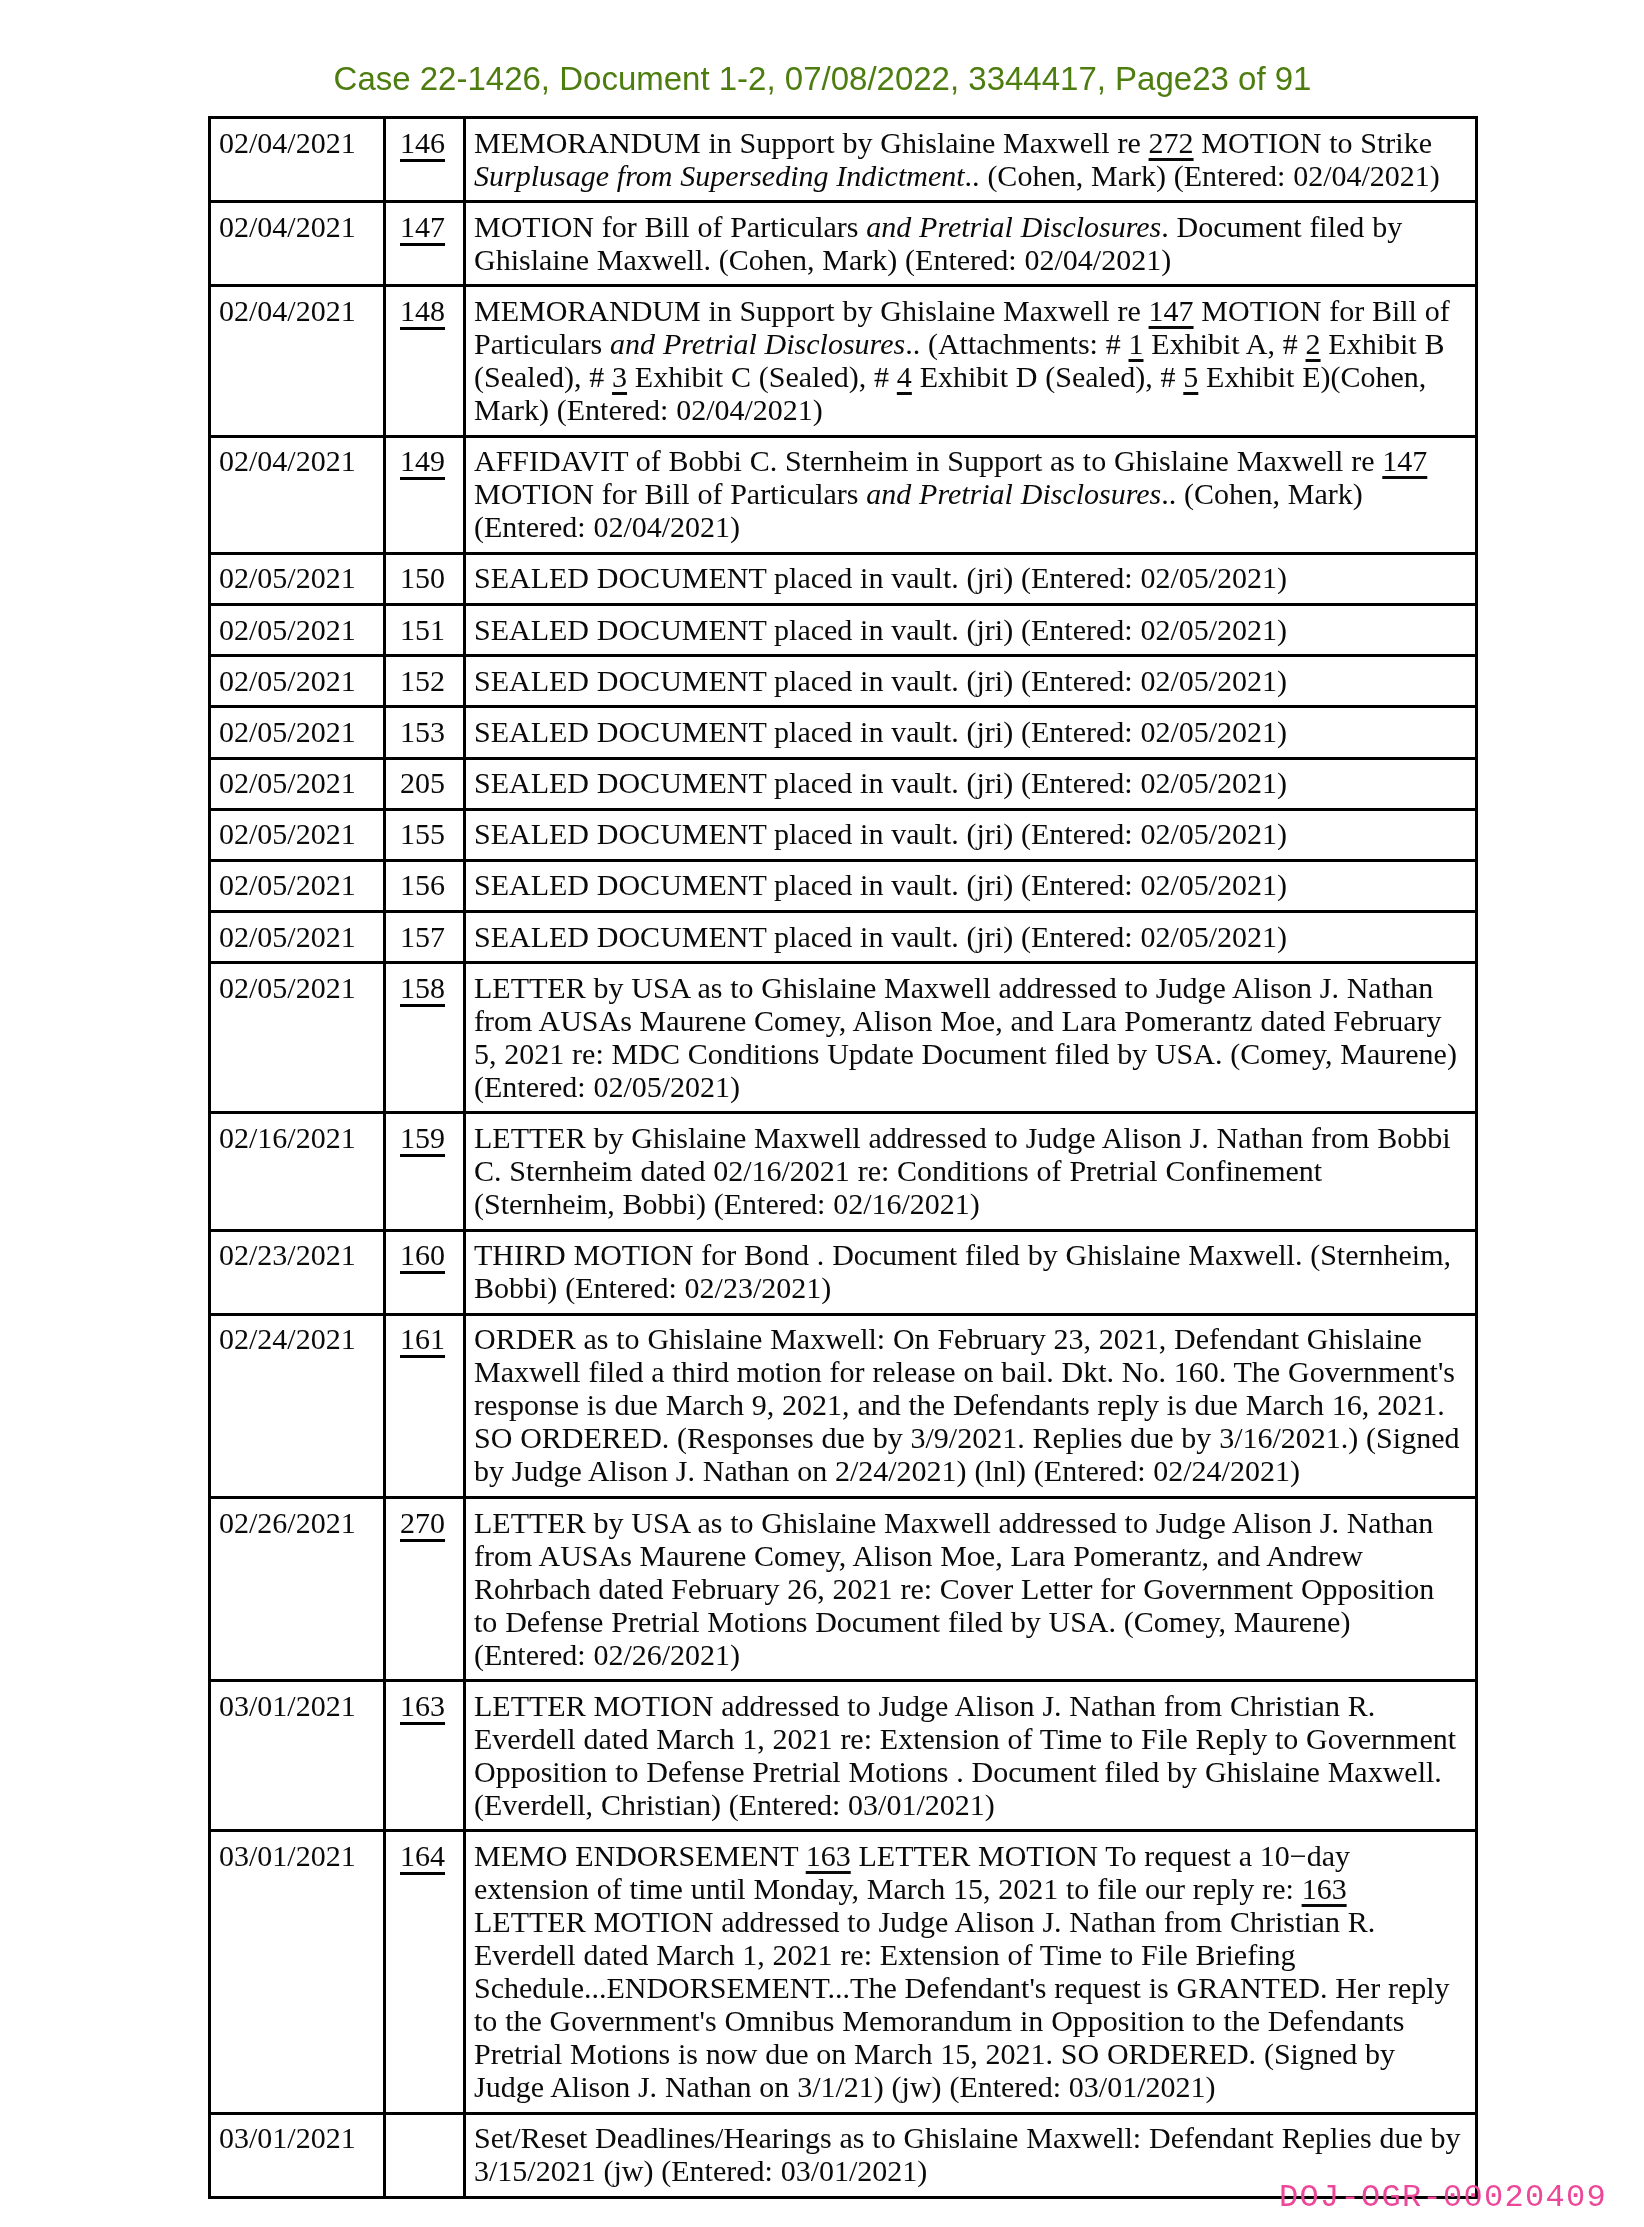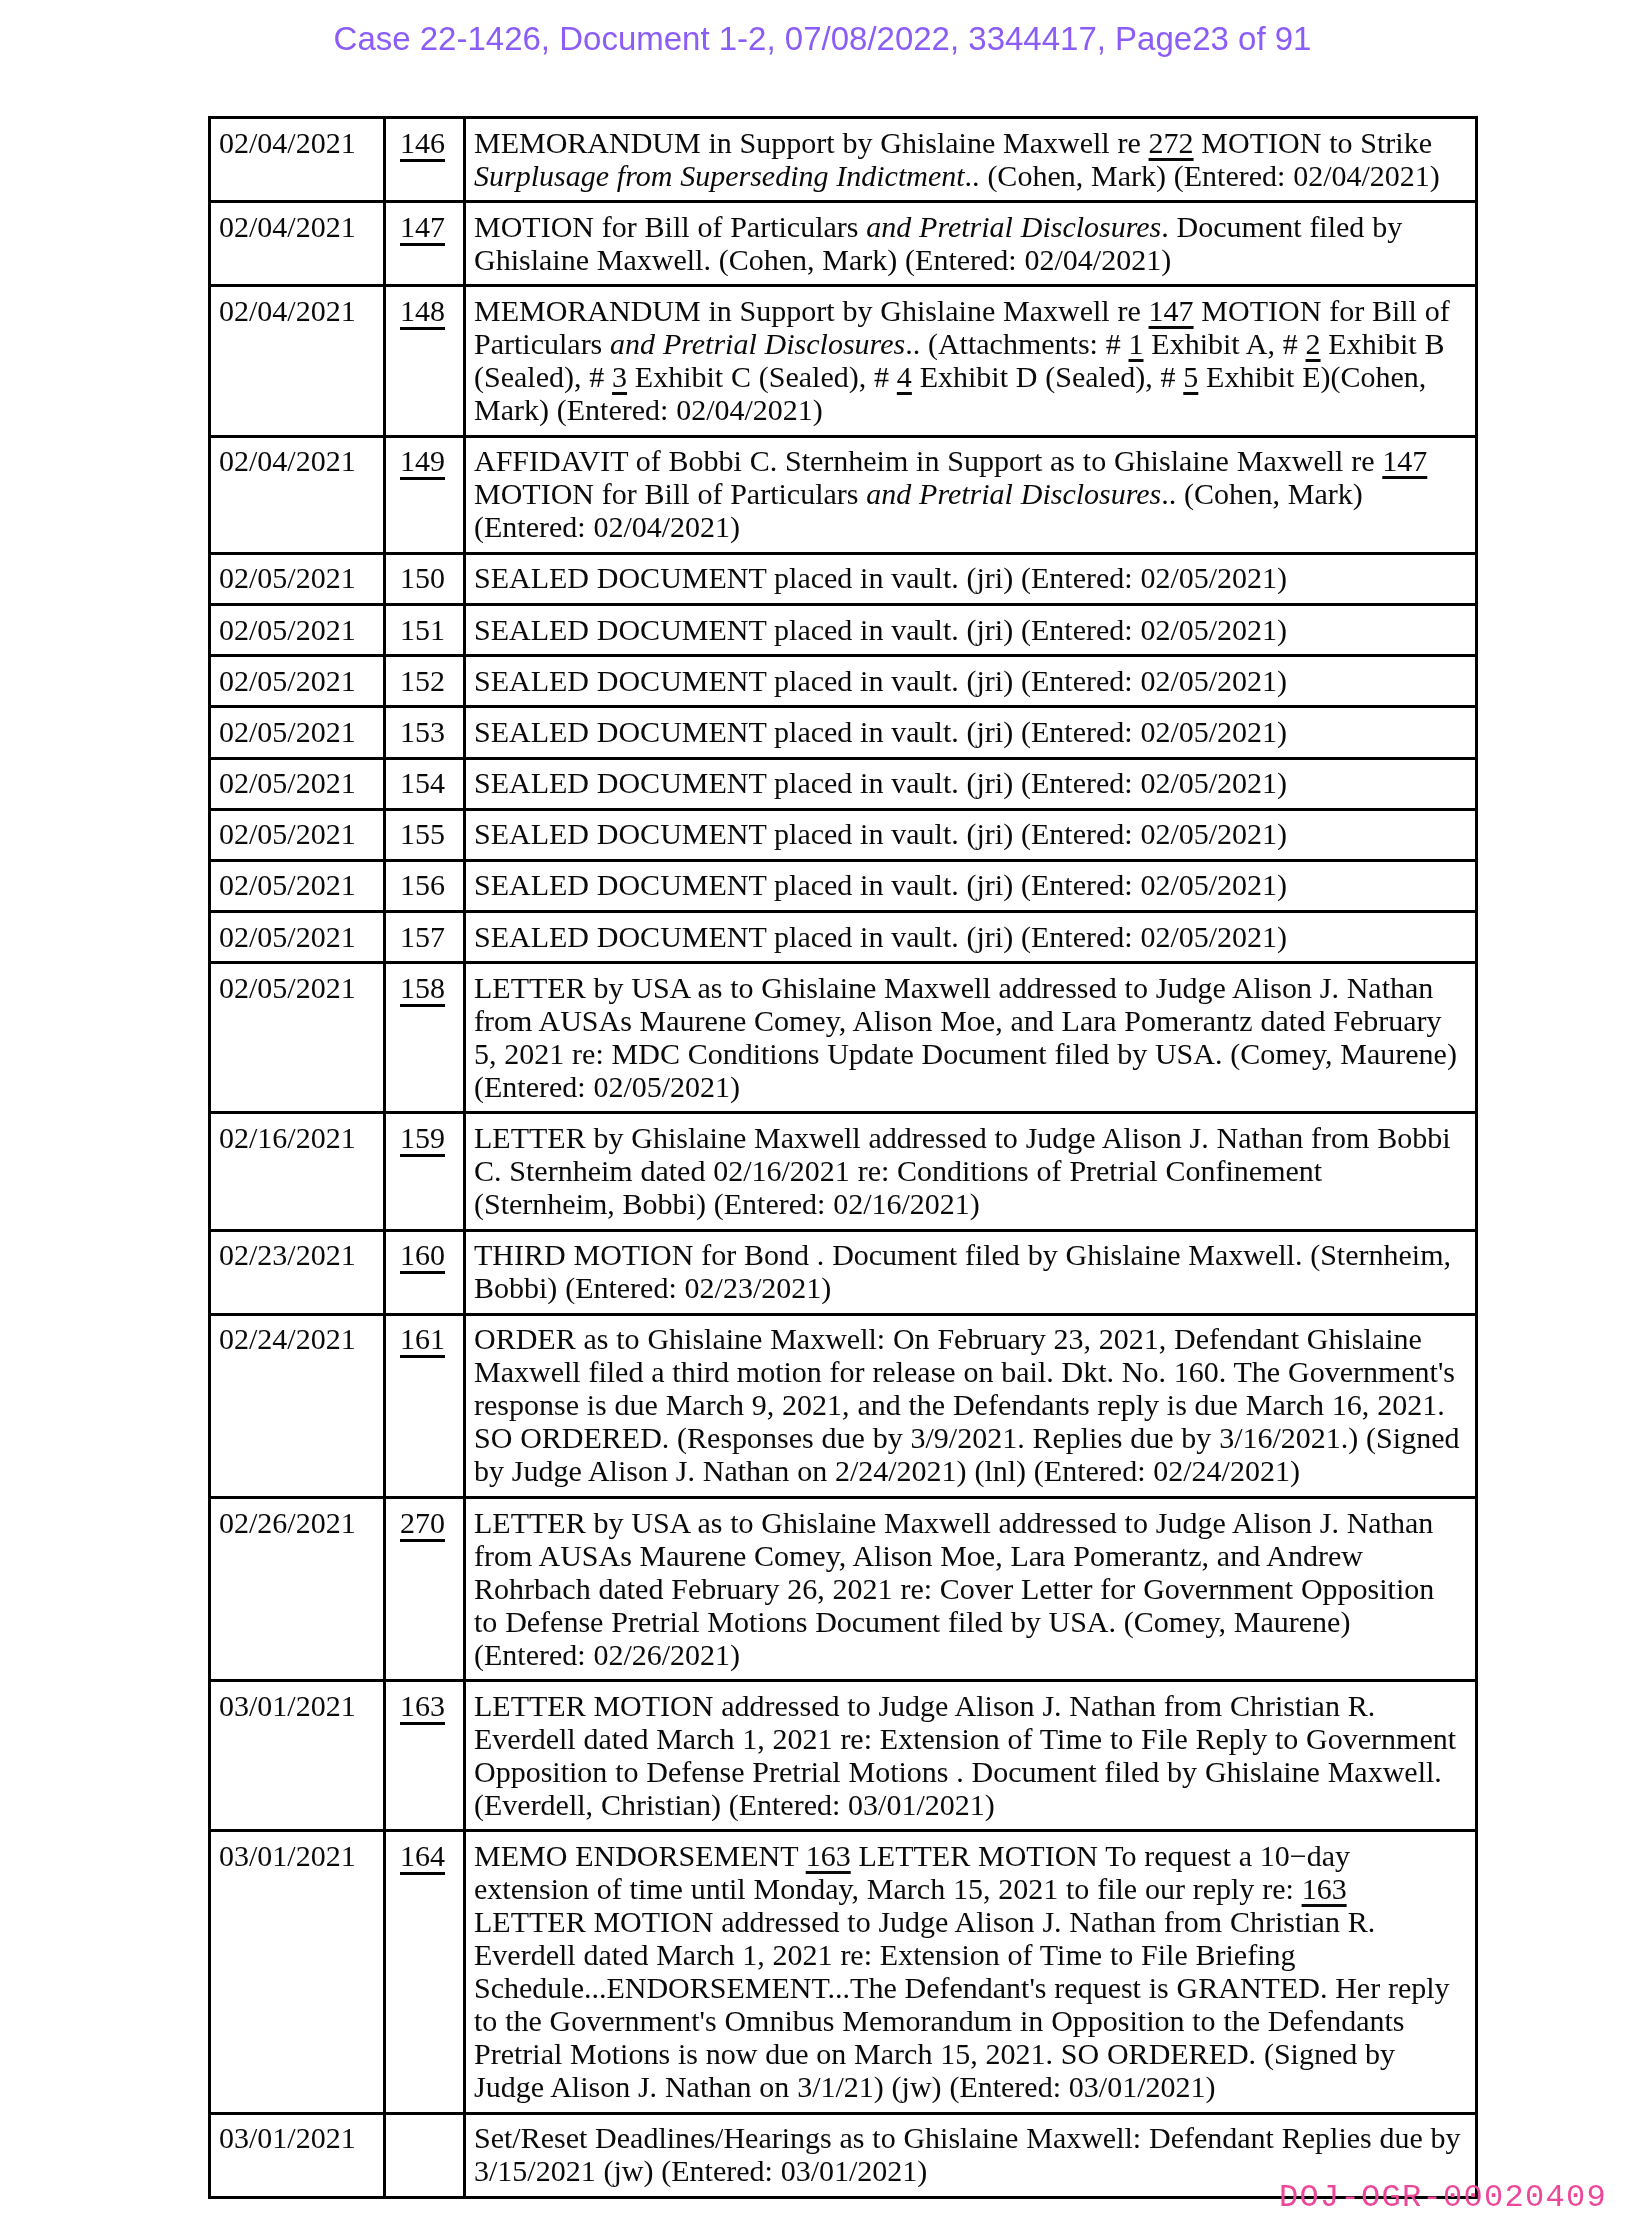--- a/index.html
+++ b/index.html
@@ -34,21 +34,21 @@
   }
   .bates{
     position:absolute;top:2179px;right:38px;
     font-family:"Liberation Mono",monospace;font-size:32px;letter-spacing:1.3px;
     color:#ec4899;
   }
 </style>
 </head>
 <body>
 
-<div class="stamp" style="color: #8b5cf6;">Case 22-1426, Document 1-2, 07/08/2022, 3344417, Page23 of 91</div>
+<div class="stamp" style="color: #4d7c0f; margin-top: 40px;">Case 22-1426, Document 1-2, 07/08/2022, 3344417, Page23 of 91</div>
 
 <table class="docket">
   <colgroup>
     <col style="width:175px">
     <col style="width:80px">
     <col>
   </colgroup>
   <tbody>
       <tr>
         <td class="date-cell">02/04/2021</td>
@@ -85,21 +85,21 @@
         <td class="num-cell"><span class="doc-num">152</span></td>
         <td><span>SEALED DOCUMENT placed in vault. (jri) (Entered: 02/05/2021)</span></td>
       </tr>
       <tr>
         <td class="date-cell">02/05/2021</td>
         <td class="num-cell"><span class="doc-num">153</span></td>
         <td><span>SEALED DOCUMENT placed in vault. (jri) (Entered: 02/05/2021)</span></td>
       </tr>
       <tr>
         <td class="date-cell">02/05/2021</td>
-        <td class="num-cell"><span class="doc-num">154</span></td>
+        <td class="num-cell"><span class="doc-num">205</span></td>
         <td><span>SEALED DOCUMENT placed in vault. (jri) (Entered: 02/05/2021)</span></td>
       </tr>
       <tr>
         <td class="date-cell">02/05/2021</td>
         <td class="num-cell"><span class="doc-num">155</span></td>
         <td><span>SEALED DOCUMENT placed in vault. (jri) (Entered: 02/05/2021)</span></td>
       </tr>
       <tr>
         <td class="date-cell">02/05/2021</td>
         <td class="num-cell"><span class="doc-num">156</span></td>

